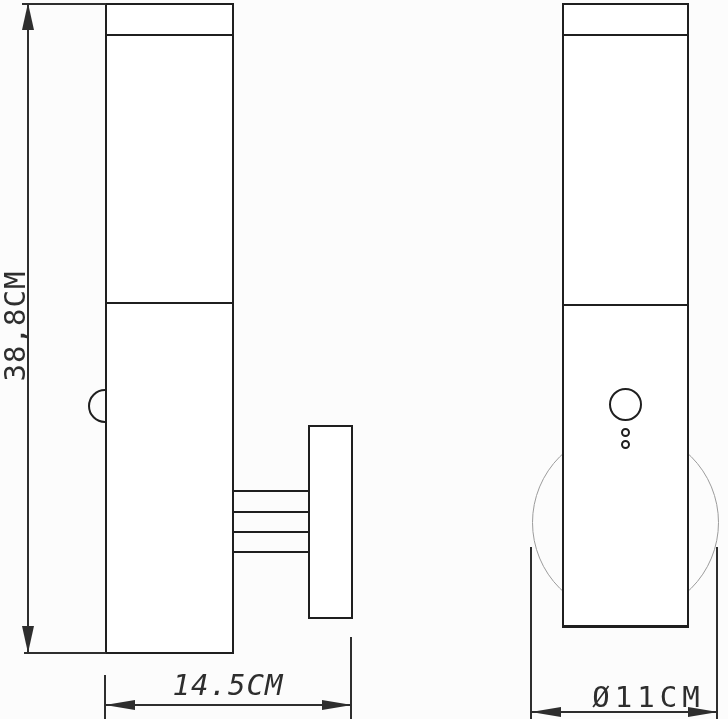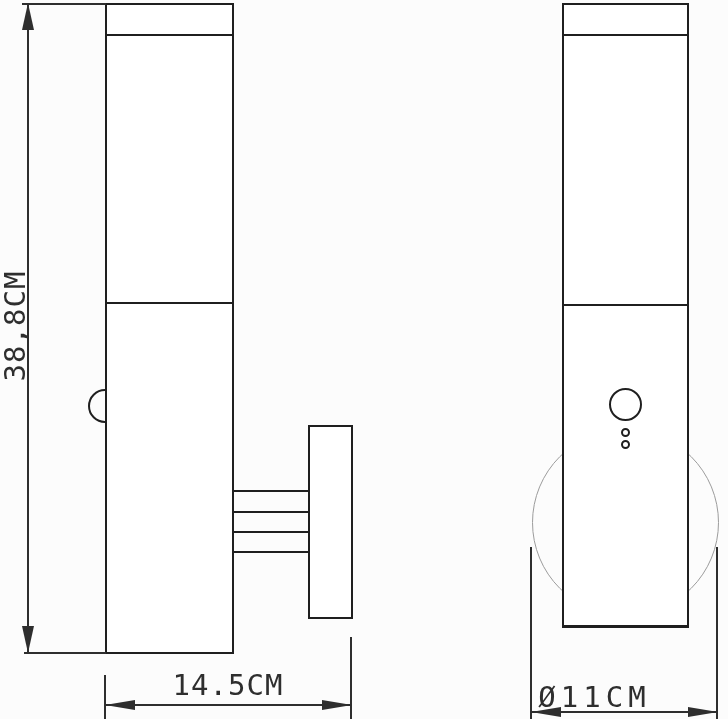--- a/index.html
+++ b/index.html
@@ -84,37 +84,37 @@
   .h1-arrow-left{
     left:105px;top:700px;width:0;height:0;background:none;
     border-top:5px solid transparent;border-bottom:5px solid transparent;
     border-right:30px solid var(--dim);
   }
   .h1-arrow-right{
     left:322px;top:700px;width:0;height:0;background:none;
     border-top:5px solid transparent;border-bottom:5px solid transparent;
     border-left:30px solid var(--dim);
   }
-  .h1-label{left:158px;top:670px;width:140px;}
+  .h1-label{left:158px;top:670px;width:140px;font-style:italic;}
 
   
   .h2-ext-left{left:530px;top:547px;width:2px;height:172px;}
   .h2-ext-right{left:716px;top:547px;width:2px;height:172px;}
   .h2-line{left:531px;top:711px;width:187px;height:2px;}
   .h2-arrow-left{
     left:531px;top:707px;width:0;height:0;background:none;
     border-top:5px solid transparent;border-bottom:5px solid transparent;
     border-right:30px solid var(--dim);
   }
   .h2-arrow-right{
     left:688px;top:707px;width:0;height:0;background:none;
     border-top:5px solid transparent;border-bottom:5px solid transparent;
     border-left:30px solid var(--dim);
   }
-  .h2-label{left:522px;top:682px;width:145px;letter-spacing:5px;}
+  .h2-label{left:576px;top:682px;width:145px;letter-spacing:5px;}
 </style>
 </head>
 <body>
 
 <div id="stage">
 
   <div>
     <div class="rect side-body"></div>
     <div class="ln side-cap"></div>
     <div class="ln side-seam"></div>

